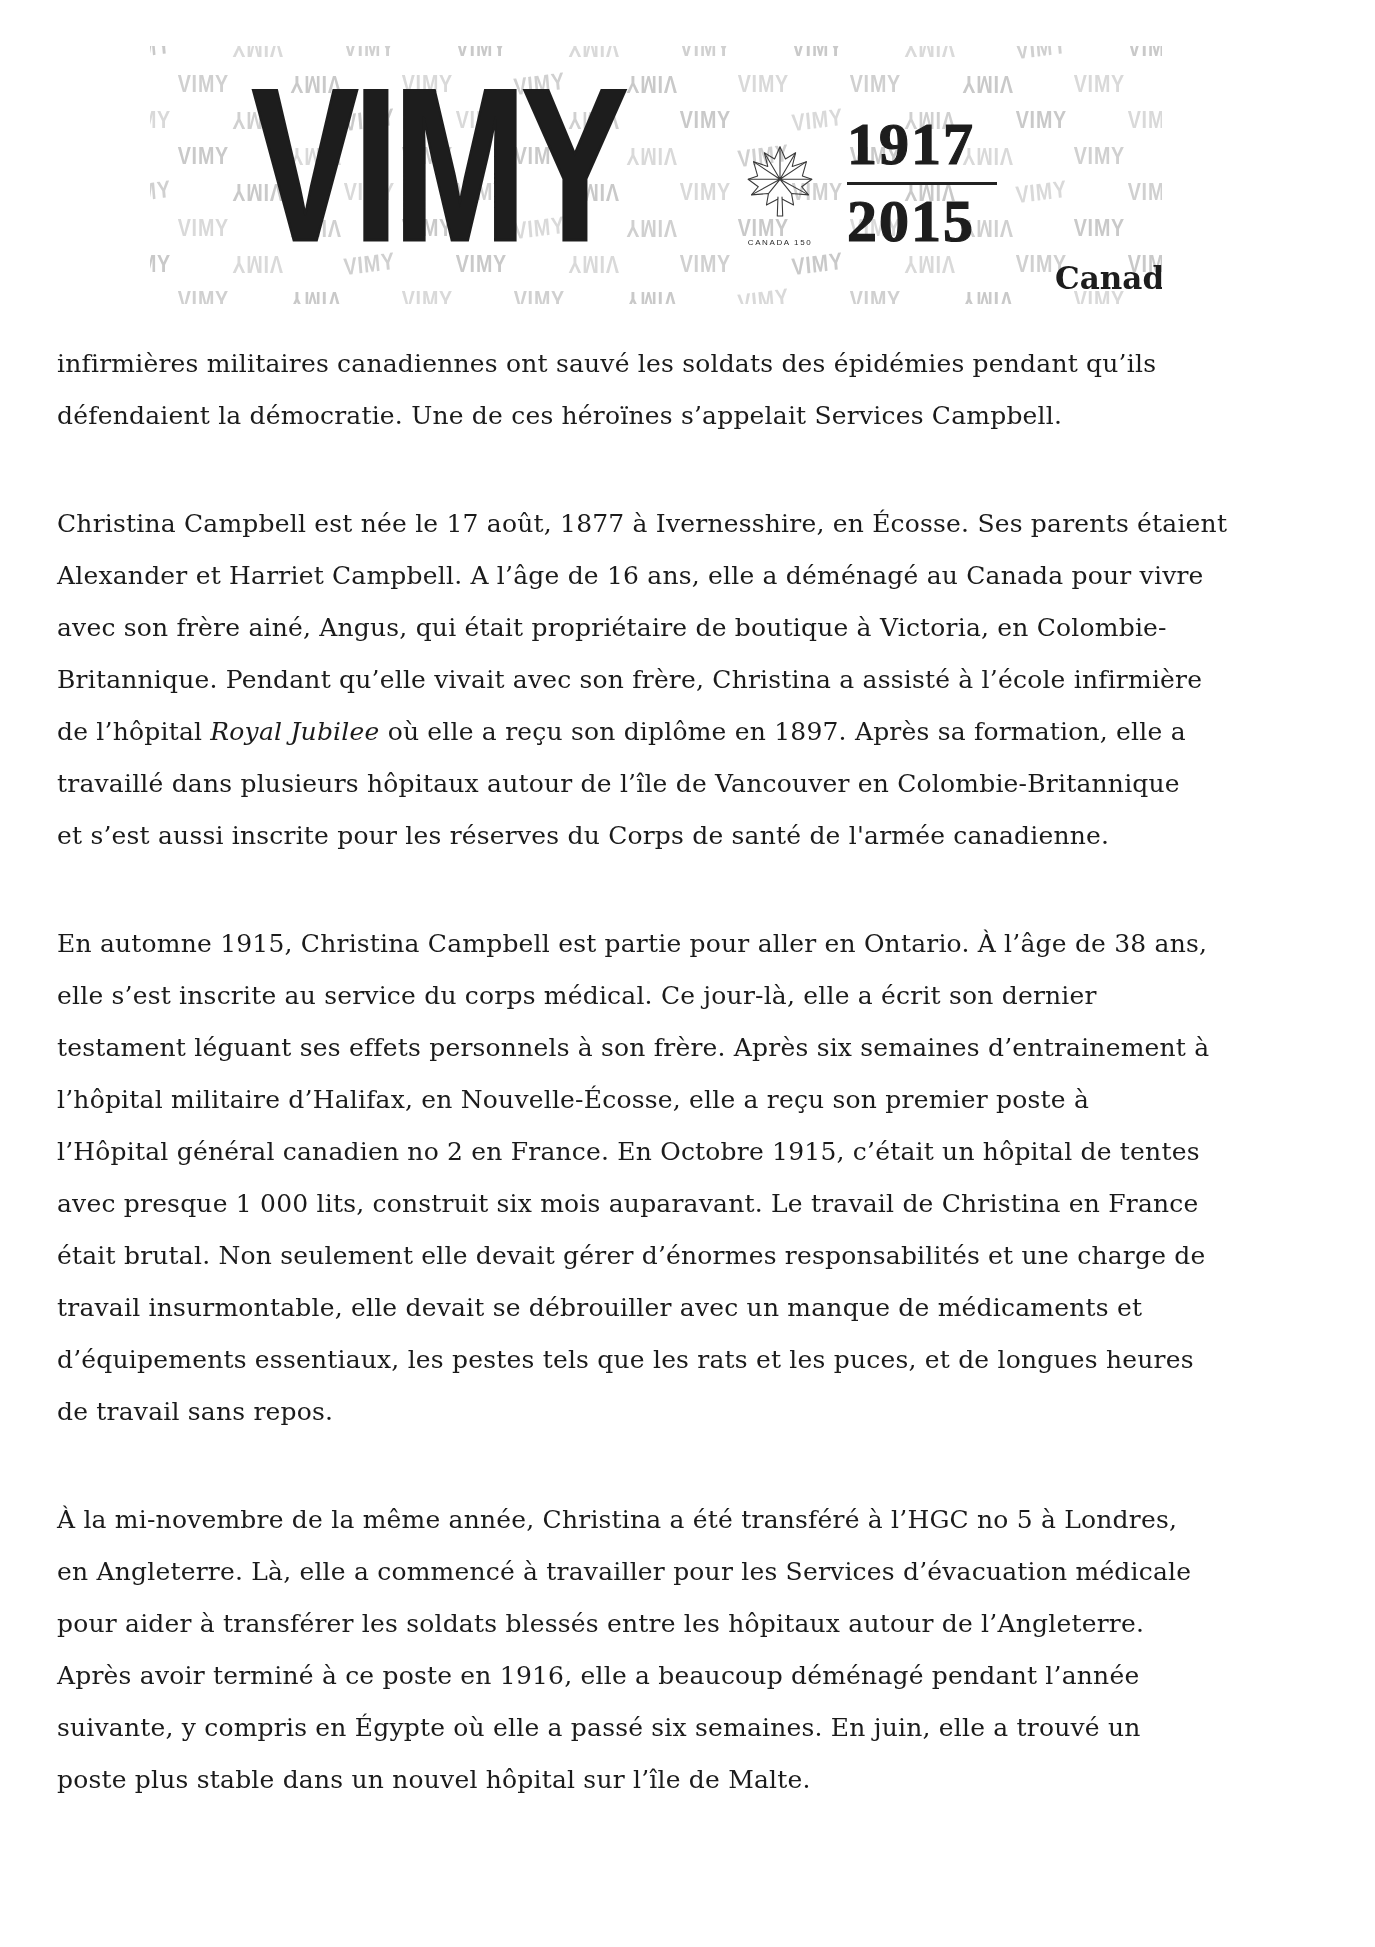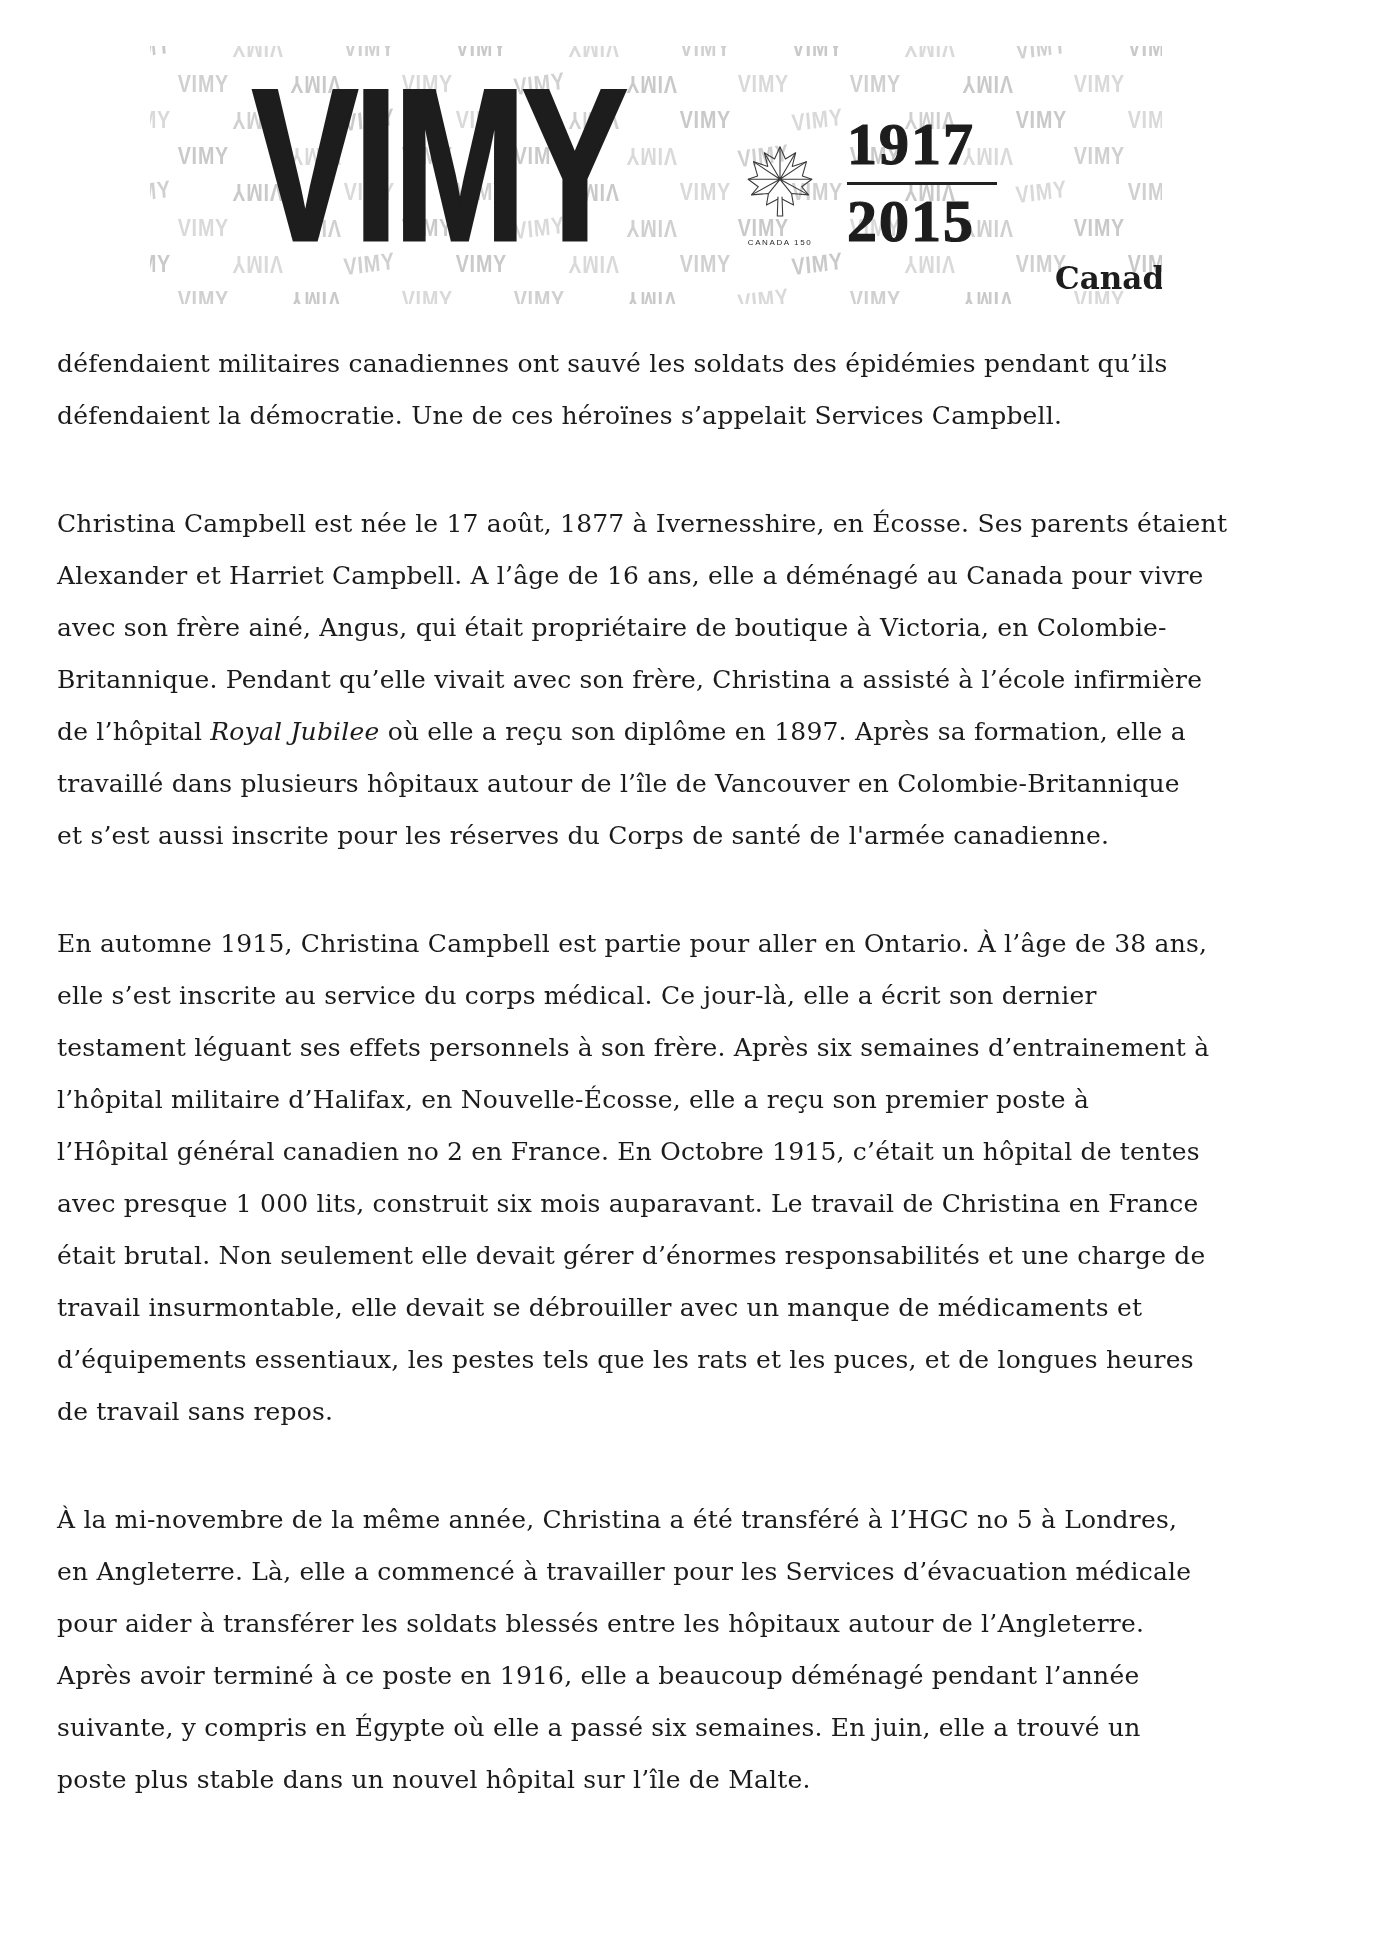--- a/index.html
+++ b/index.html
@@ -156,19 +156,19 @@
       <span>Canada</span>
       <svg class="flag" width="14" height="9" viewBox="0 0 14 9" fill="#1d1d1d">
         <rect x="0" y="0" width="3" height="9"></rect>
         <rect x="11" y="0" width="3" height="9"></rect>
         <path d="M7 1 L8.1 3.1 L9.5 2.7 L8.8 4.9 L10.3 5.3 L7 7.5 L3.7 5.3 L5.2 4.9 L4.5 2.7 L5.9 3.1 Z"></path>
       </svg>
     </div>
   </header>
 
   <main class="article">
-    <p class="para"><span>défendaient militaires canadiennes ont sauvé les soldats des épidémies pendant qu’ils</span><br><span>défendaient la démocratie. Une de ces héroïnes s’appelait Services Campbell.</span></p>
+    <p class="para"><span>infirmières militaires canadiennes ont sauvé les soldats des épidémies pendant qu’ils</span><br><span>défendaient la démocratie. Une de ces héroïnes s’appelait Services Campbell.</span></p>
     <p class="para"><span>Christina Campbell est née le 17 août, 1877 à Ivernesshire, en Écosse. Ses parents étaient</span><br><span>Alexander et Harriet Campbell. A l’âge de 16 ans, elle a déménagé au Canada pour vivre</span><br><span>avec son frère ainé, Angus, qui était propriétaire de boutique à Victoria, en Colombie-</span><br><span>Britannique. Pendant qu’elle vivait avec son frère, Christina a assisté à l’école infirmière</span><br><span>de l’hôpital </span><em>Royal Jubilee</em><span> où elle a reçu son diplôme en 1897. Après sa formation, elle a</span><br><span>travaillé dans plusieurs hôpitaux autour de l’île de Vancouver en Colombie-Britannique</span><br><span>et s’est aussi inscrite pour les réserves du Corps de santé de l'armée canadienne.</span></p>
     <p class="para"><span>En automne 1915, Christina Campbell est partie pour aller en Ontario. À l’âge de 38 ans,</span><br><span>elle s’est inscrite au service du corps médical. Ce jour-là, elle a écrit son dernier</span><br><span>testament léguant ses effets personnels à son frère. Après six semaines d’entrainement à</span><br><span>l’hôpital militaire d’Halifax, en Nouvelle-Écosse, elle a reçu son premier poste à</span><br><span>l’Hôpital général canadien no 2 en France. En Octobre 1915, c’était un hôpital de tentes</span><br><span>avec presque 1 000 lits, construit six mois auparavant. Le travail de Christina en France</span><br><span>était brutal. Non seulement elle devait gérer d’énormes responsabilités et une charge de</span><br><span>travail insurmontable, elle devait se débrouiller avec un manque de médicaments et</span><br><span>d’équipements essentiaux, les pestes tels que les rats et les puces, et de longues heures</span><br><span>de travail sans repos.</span></p>
     <p class="para"><span>À la mi-novembre de la même année, Christina a été transféré à l’HGC no 5 à Londres,</span><br><span>en Angleterre. Là, elle a commencé à travailler pour les Services d’évacuation médicale</span><br><span>pour aider à transférer les soldats blessés entre les hôpitaux autour de l’Angleterre.</span><br><span>Après avoir terminé à ce poste en 1916, elle a beaucoup déménagé pendant l’année</span><br><span>suivante, y compris en Égypte où elle a passé six semaines. En juin, elle a trouvé un</span><br><span>poste plus stable dans un nouvel hôpital sur l’île de Malte.</span></p>
   </main>
 
 </div>
 
 </body></html>

